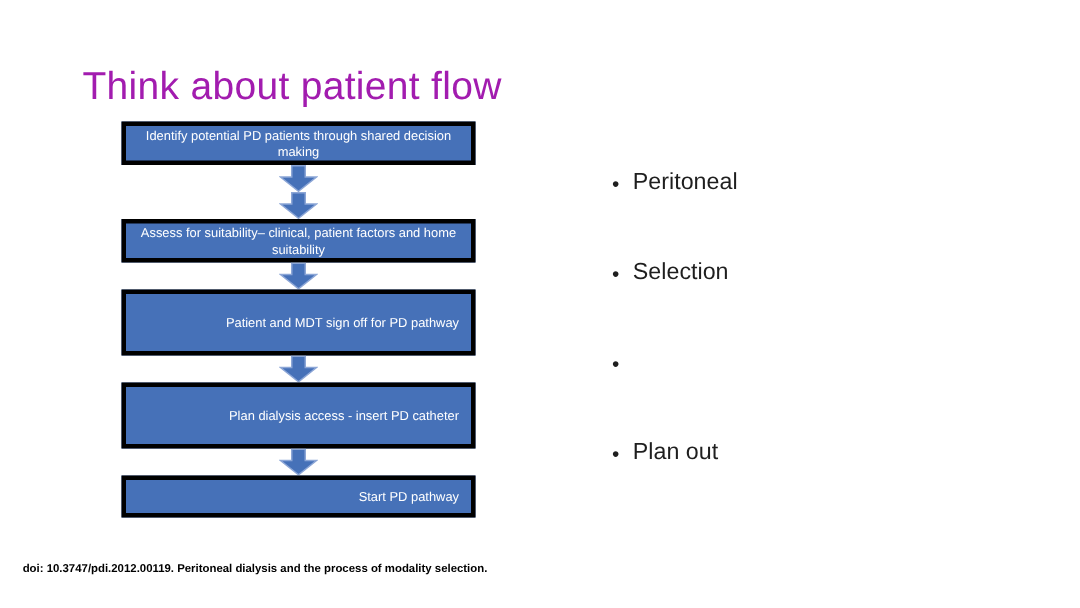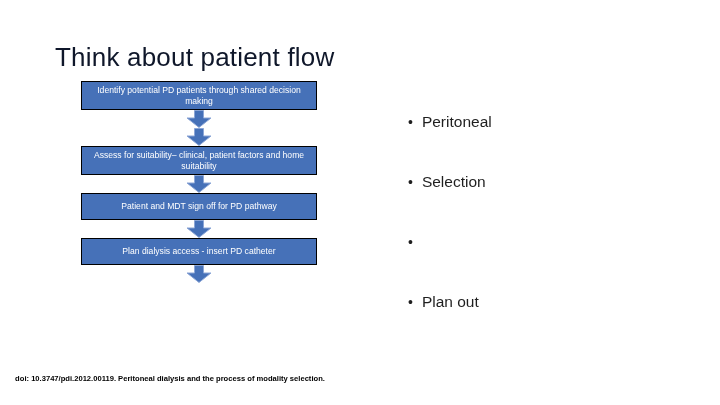--- a/index.html
+++ b/index.html
@@ -15,48 +15,48 @@
     background: #ffffff;
     overflow: hidden;
   }
   .title {
     position: absolute;
     left: 55px;
     top: 42px;
     margin: 0;
     font-size: 26px;
     font-weight: 400;
-    color: #0f172a;
+    color: #a21caf;
     letter-spacing: 0.2px;
     white-space: nowrap;
   }
   .flowchart {
     position: absolute;
     left: 81px;
     top: 81px;
     width: 236px;
     display: flex;
     flex-direction: column;
     align-items: stretch;
   }
   .flow-box {
     background: #4671b8;
-    border: 1px solid #000000;
+    border: 3px solid #000000;
     box-sizing: border-box;
     color: #ffffff;
     font-size: 8.6px;
     line-height: 10.6px;
     text-align: center;
     display: flex;
     align-items: center;
-    justify-content: center;
+    justify-content: flex-end;
     padding: 2px 8px;
   }
   .flow-box.two-line { height: 29px; }
-  .flow-box.one-line { height: 27px; }
+  .flow-box.one-line { height: 44px; }
   .flow-box.last     { height: 28px; }
   .flow-arrow {
     height: 18px;
     display: flex;
     align-items: center;
     justify-content: center;
   }
   .flow-arrow svg { display: block; }
   .bullets {
     position: absolute;
@@ -133,20 +133,23 @@
 
     <div class="flow-box one-line">
       <span>Plan dialysis access - insert PD catheter</span>
     </div>
     <div class="flow-arrow">
       <svg width="26" height="18" viewBox="0 0 26 18">
         <polygon points="8.5,0.5 17.5,0.5 17.5,8 25,8 13,17.5 1,8 8.5,8" fill="#4671b8" stroke="#8ca6d6" stroke-width="1"></polygon>
       </svg>
     </div>
 
+    <div class="flow-box last">
+      <span>Start PD pathway</span>
+    </div>
 
   </div>
 
   <div class="bullets">
     <div class="bullet-item">
       <span class="bullet-dot">•</span>
       <span>Peritoneal</span>
     </div>
     <div class="bullet-item">
       <span class="bullet-dot">•</span>

